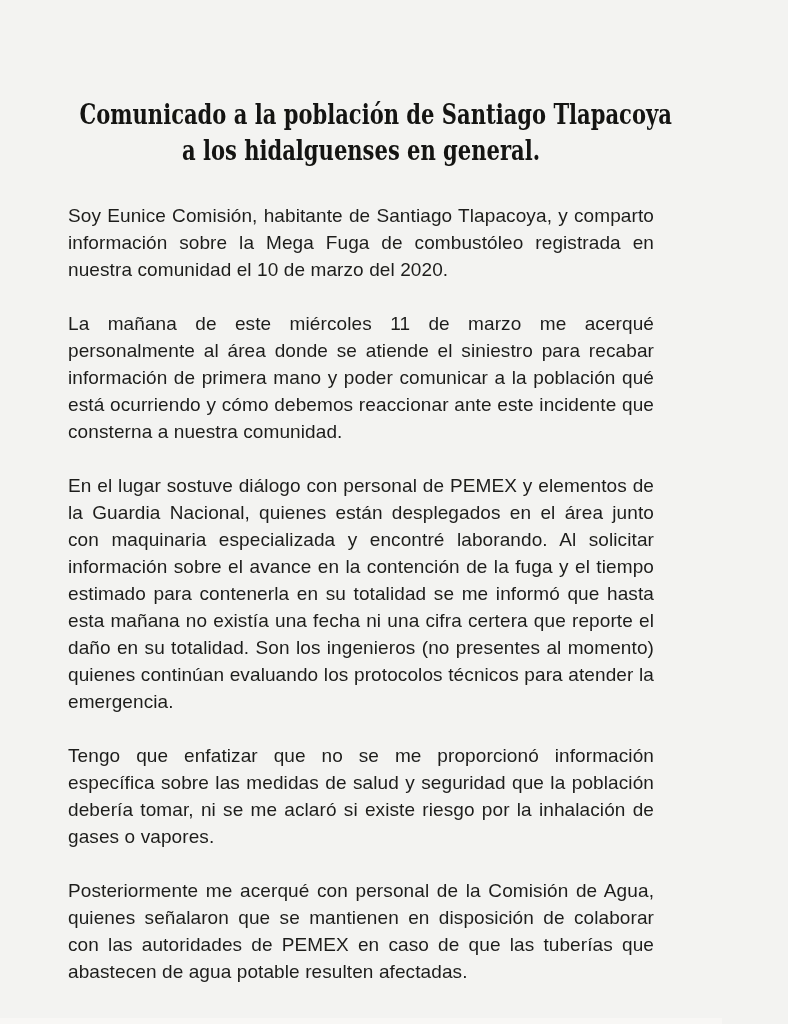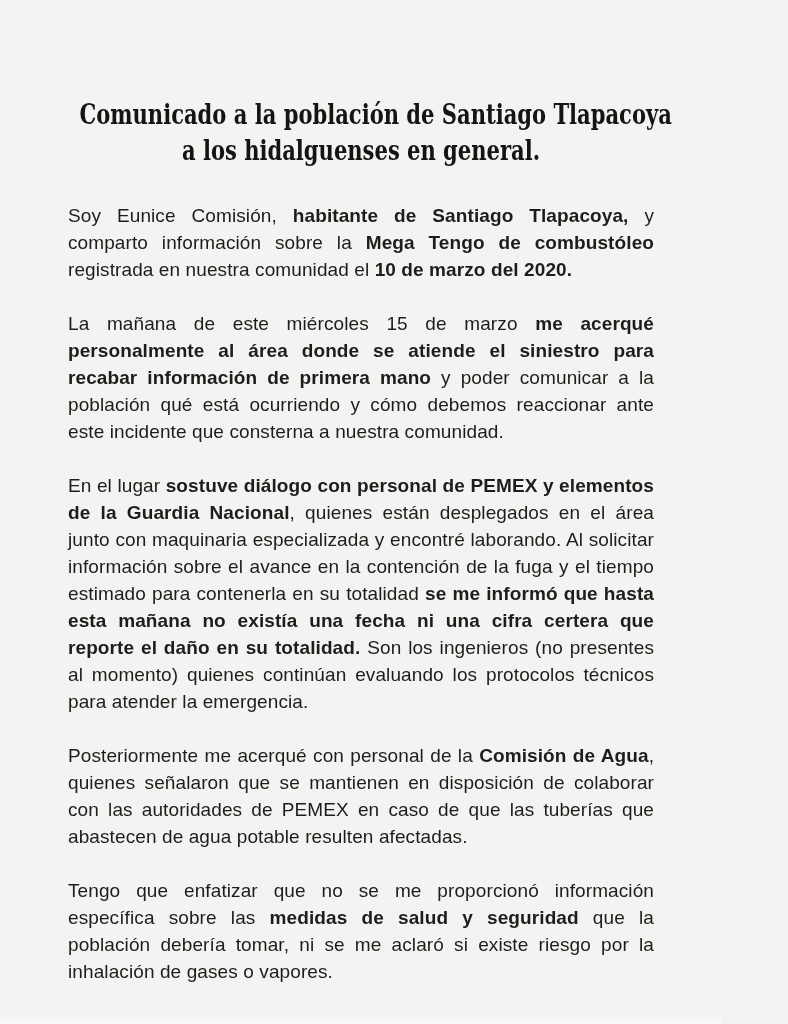--- a/index.html
+++ b/index.html
@@ -36,39 +36,39 @@
   }
   .title-line { white-space: nowrap; }
   .doc-body {
     margin: 33px 68px 0 68px;
     font-size: 19px;
     line-height: 27px;
     text-align: justify;
     letter-spacing: 0.1px;
   }
   .para { margin: 0 0 27px 0; }
-  .para strong { font-weight: bold; }
+  .para strong { font-weight: normal; }
   .bottom-strip {
     position: absolute;
     left: 0; right: 0; bottom: 0;
     height: 6px;
     background: var(--strip);
   }
 </style>
 </head>
 <body>
 
 <div class="page">
   <header class="title">
     <div class="title-line">Comunicado a la población de Santiago Tlapacoya</div>
     <div class="title-line">a los hidalguenses en general.</div>
   </header>
 
   <main class="doc-body">
-      <p class="para"><span>Soy Eunice Comisión, </span><strong>habitante de Santiago Tlapacoya,</strong><span> y comparto información sobre la </span><strong>Mega Tengo de combustóleo</strong><span> registrada en nuestra comunidad el </span><strong>10 de marzo del 2020.</strong></p>
-      <p class="para"><span>La mañana de este miércoles 15 de marzo </span><strong>me acerqué personalmente al área donde se atiende el siniestro para recabar información de primera mano</strong><span> y poder comunicar a la población qué está ocurriendo y cómo debemos reaccionar ante este incidente que consterna a nuestra comunidad.</span></p>
+      <p class="para"><span>Soy Eunice Comisión, </span><strong>habitante de Santiago Tlapacoya,</strong><span> y comparto información sobre la </span><strong>Mega Fuga de combustóleo</strong><span> registrada en nuestra comunidad el </span><strong>10 de marzo del 2020.</strong></p>
+      <p class="para"><span>La mañana de este miércoles 11 de marzo </span><strong>me acerqué personalmente al área donde se atiende el siniestro para recabar información de primera mano</strong><span> y poder comunicar a la población qué está ocurriendo y cómo debemos reaccionar ante este incidente que consterna a nuestra comunidad.</span></p>
       <p class="para"><span>En el lugar </span><strong>sostuve diálogo con personal de PEMEX y elementos de la Guardia Nacional</strong><span>, quienes están desplegados en el área junto con maquinaria especializada y encontré laborando. Al solicitar información sobre el avance en la contención de la fuga y el tiempo estimado para contenerla en su totalidad </span><strong>se me informó que hasta esta mañana no existía una fecha ni una cifra certera que reporte el daño en su totalidad.</strong><span> Son los ingenieros (no presentes al momento) quienes continúan evaluando los protocolos técnicos para atender la emergencia.</span></p>
+      <p class="para"><span>Tengo que enfatizar que no se me proporcionó información específica sobre las </span><strong>medidas de salud y seguridad</strong><span> que la población debería tomar, ni se me aclaró si existe riesgo por la inhalación de gases o vapores.</span></p>
       <p class="para"><span>Posteriormente me acerqué con personal de la </span><strong>Comisión de Agua</strong><span>, quienes señalaron que se mantienen en disposición de colaborar con las autoridades de PEMEX en caso de que las tuberías que abastecen de agua potable resulten afectadas.</span></p>
-      <p class="para"><span>Tengo que enfatizar que no se me proporcionó información específica sobre las </span><strong>medidas de salud y seguridad</strong><span> que la población debería tomar, ni se me aclaró si existe riesgo por la inhalación de gases o vapores.</span></p>
     </main>
 
   <div class="bottom-strip"></div>
 </div>
 
 </body></html>

